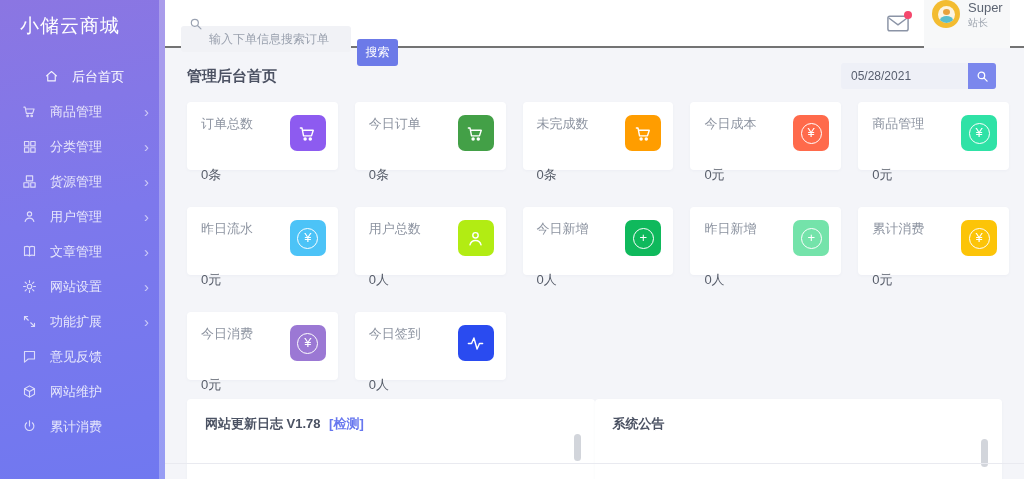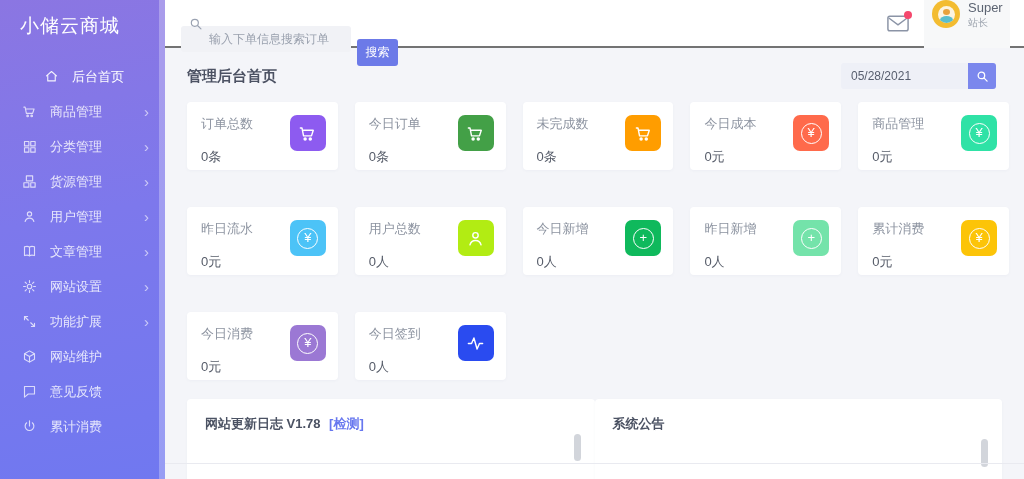--- a/index.html
+++ b/index.html
@@ -65,21 +65,21 @@
   .date-btn { width:28px; height:26px; border:none; border-radius:0 3px 3px 0;
     background:#7b87ed; cursor:pointer; display:flex; align-items:center; justify-content:center; }
   .mini-mag { width:13px; height:13px; }
 
   
   .cards { display:grid; grid-template-columns:repeat(5,1fr); gap:37px 17px;
     padding:2px 15px 0 22px; }
   .card { position:relative; background:#fff; border-radius:4px; height:68px;
     padding:13px 14px; box-shadow:0 1px 3px rgba(60,70,120,0.04); }
   .card-label { font-size:13px; color:#8c93a0; }
-  .card-value { font-size:13px; color:#565c69; margin-top:15px; }
+  .card-value { font-size:13px; color:#565c69; margin-top:33px; }
   .card-icon { position:absolute; top:13px; right:12px; width:36px; height:36px;
     border-radius:7px; display:flex; align-items:center; justify-content:center; }
   .card-icon svg { width:19px; height:19px; fill:none; stroke:#fff; stroke-width:1.8;
     stroke-linecap:round; stroke-linejoin:round; }
   .badge-round { width:21px; height:21px; border:1.6px solid #fff; border-radius:50%;
     color:#fff; font-size:13px; display:flex; align-items:center; justify-content:center;
     line-height:1; padding-bottom:1px; }
 
   
   .panels { display:grid; grid-template-columns:1fr 1fr; padding:19px 22px 16px 22px; }
@@ -184,33 +184,33 @@
             <path d="M4 4h5M4 4v5M4 4l6 6M20 20h-5M20 20v-5M20 20l-6-6"></path>
           </svg>
         </span>
       <span>功能扩展</span>
       <span class="chevron">›</span>
     </div>
 
     <div class="menu-item">
       <span class="mi-icon">
           <svg viewBox="0 0 24 24">
+            <path d="M4 4h16v12H10l-6 5V4z"></path>
+          </svg>
+        </span>
+      <span>意见反馈</span>
+    </div>
+
+    <div class="menu-item">
+      <span class="mi-icon">
+          <svg viewBox="0 0 24 24">
             <path d="M12 3l8 4.5v9L12 21l-8-4.5v-9L12 3zM12 12v9M4 7.5l8 4.5 8-4.5"></path>
           </svg>
         </span>
       <span>网站维护</span>
-    </div>
-
-    <div class="menu-item">
-      <span class="mi-icon">
-          <svg viewBox="0 0 24 24">
-            <path d="M4 4h16v12H10l-6 5V4z"></path>
-          </svg>
-        </span>
-      <span>意见反馈</span>
     </div>
 
     <div class="menu-item">
       <span class="mi-icon">
           <svg viewBox="0 0 24 24">
             <path d="M12 3v8"></path>
             <path d="M7.5 6a7 7 0 1 0 9 0"></path>
           </svg>
         </span>
       <span>累计消费</span>

